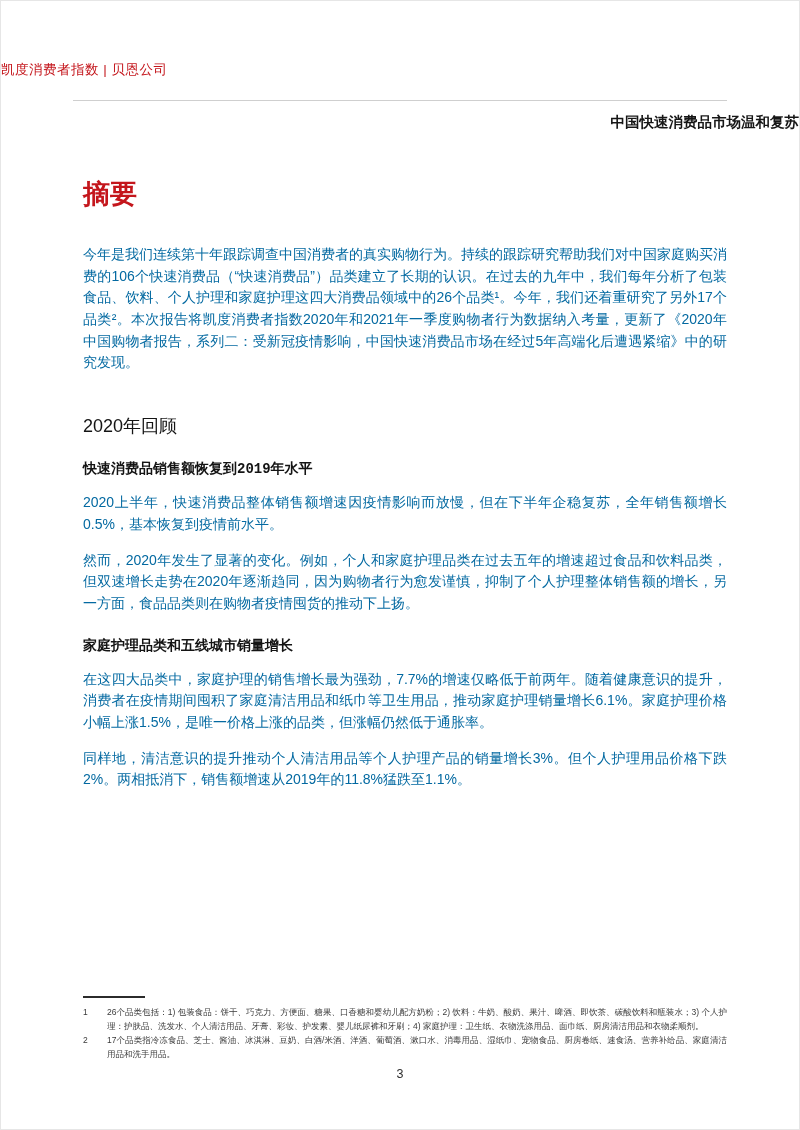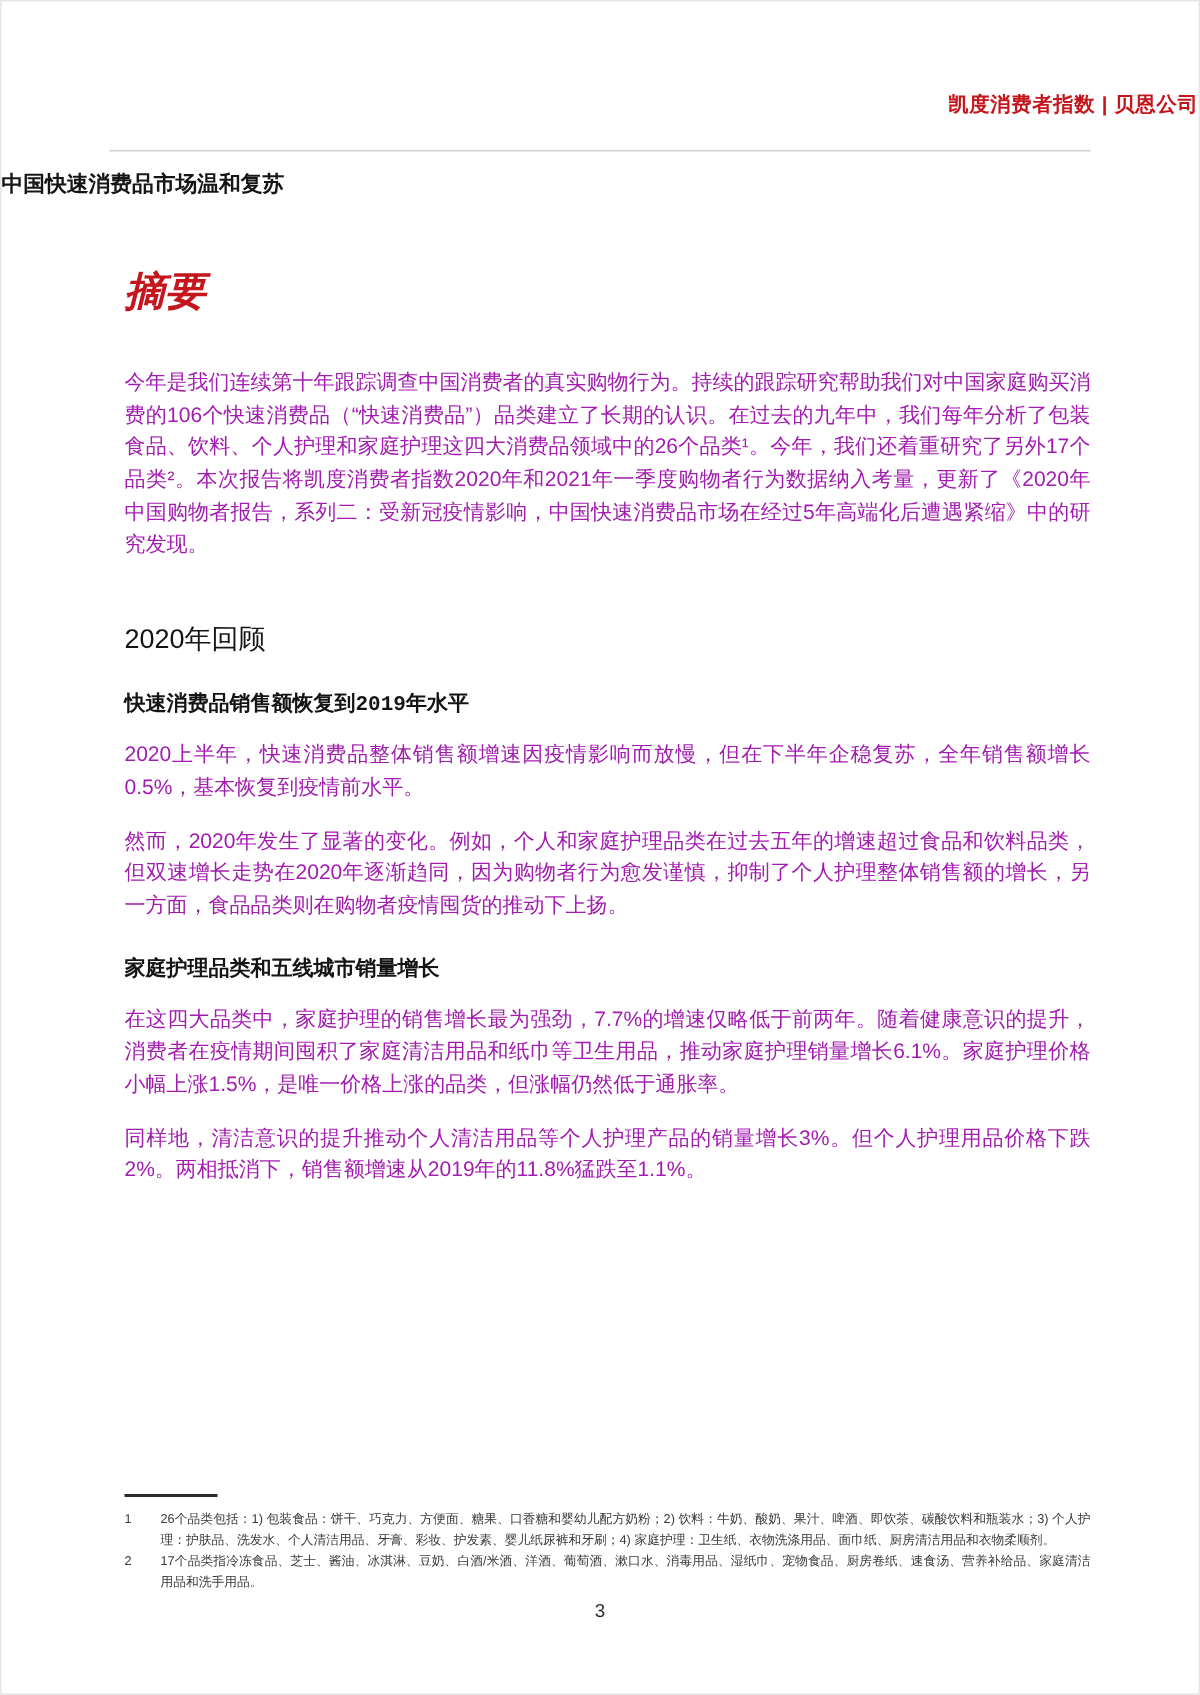--- a/index.html
+++ b/index.html
@@ -10,54 +10,53 @@
     background: #ffffff;
     position: relative;
     box-sizing: border-box;
     border: 1px solid #e6e6e6;
     font-family: "Liberation Sans", "DejaVu Sans", sans-serif;
     color: #1e1e1e;
     overflow: hidden;
   }
   .brand {
     margin-top: 60px;
-    text-align: right;
+    text-align: left;
     font-size: 13.5px;
-    font-weight: bold;
+    font-weight: normal;
     color: #c4161c;
     letter-spacing: 0.5px;
   }
   .header-rule {
     border: none;
     border-top: 1px solid #cfcfcf;
     margin: 21px 72px 0 72px;
   }
   .doc-subtitle {
     margin-top: 12px;
-    text-align: left;
+    text-align: right;
     font-size: 14.5px;
     font-weight: bold;
     color: #161616;
   }
   .content {
     padding: 0 72px 0 82px;
   }
   .page-title {
     margin-top: 44px;
     font-size: 27px;
     font-weight: bold;
     color: #c4161c;
-    font-style: italic;
   }
   .body-p {
     margin-top: 14px;
     font-size: 14px;
     line-height: 1.55;
     text-align: justify;
-    color: #a21caf;
+    color: #0369a1;
   }
   .intro-p { margin-top: 32px; }
   .section-heading {
     margin-top: 40px;
     font-size: 18px;
     font-weight: normal;
     color: #141414;
   }
   .subhead {
     margin-top: 22px;

